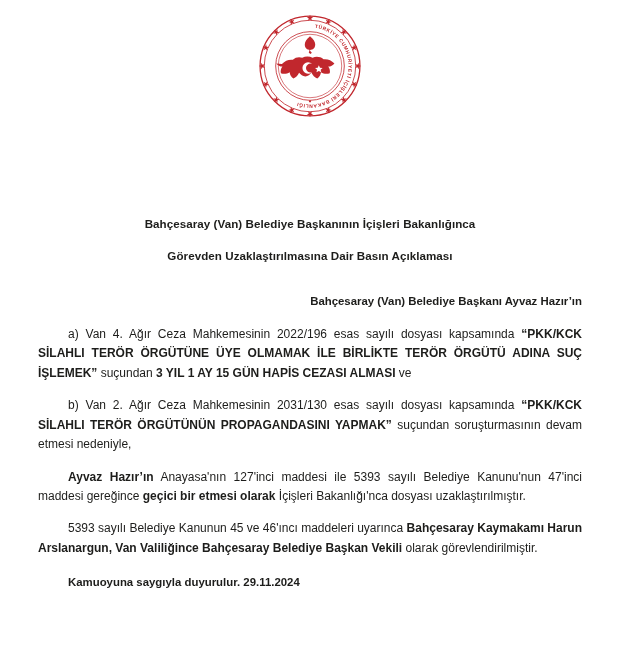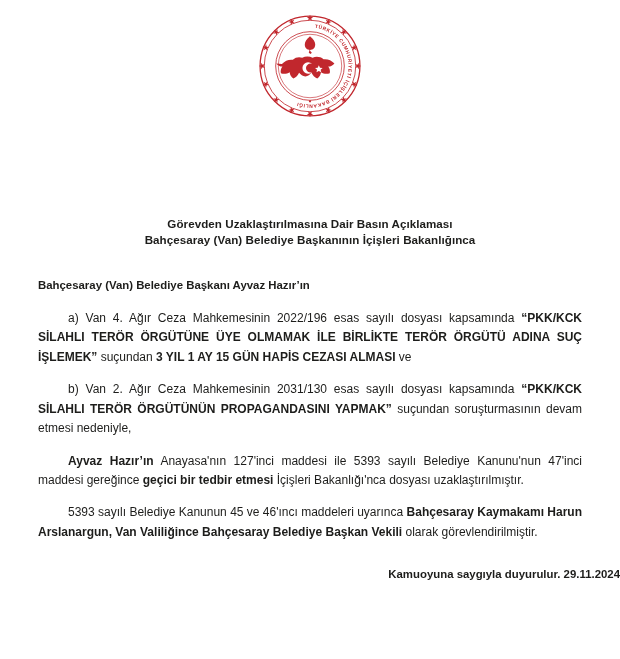--- a/index.html
+++ b/index.html
@@ -52,40 +52,39 @@
   .body-block {
     margin-top: 30px;
     padding-left: 38px;
     padding-right: 38px;
   }
   .lead {
     font-size: 11.4px;
     font-weight: bold;
     line-height: 1.55;
     margin-bottom: 14px;
-    text-align: left;
+    text-align: right;
   }
   p.para {
     font-size: 12px;
     line-height: 1.62;
     text-align: justify;
     text-justify: inter-word;
     margin: 0 0 13px 0;
     text-indent: 30px;
     color: #1d1d1b;
   }
   p.para:last-child { margin-bottom: 8px; }
   p.para b { font-weight: bold; }
   .closing {
-    margin-top: 26px;
+    margin-top: 18px;
     padding-left: 26px;
     font-size: 11.4px;
     font-weight: bold;
     text-indent: 42px;
-    text-align: right;
   }
 </style>
 </head>
 <body>
 
 <div class="page">
 
   <div class="emblem-wrap">
     <svg class="emblem" viewBox="0 0 200 200" aria-hidden="true">
       <g fill="none" stroke="#c1272d">
@@ -192,29 +191,29 @@
       </g>
       <g fill="#ffffff">
         <path d="M104,96 a11,11 0 1,0 0,16 a8.6,8.6 0 1,1 0,-16 z"></path>
         <polygon points="117,98.5 119.2,103.2 124.3,103.8 120.5,107.2 121.6,112.2 117,109.6 112.4,112.2 113.5,107.2 109.7,103.8 114.8,103.2"></polygon>
       </g>
       <circle cx="100" cy="168" r="2.2" fill="#c1272d"></circle>
     </svg>
   </div>
 
   <div class="heading-block">
+    <div class="heading-line">Bahçesaray (Van) Belediye Başkanının İçişleri Bakanlığınca</div>
     <div class="heading-line second">Görevden Uzaklaştırılmasına Dair Basın Açıklaması</div>
-    <div class="heading-line">Bahçesaray (Van) Belediye Başkanının İçişleri Bakanlığınca</div>
   </div>
 
   <div class="body-block">
     <div class="lead">Bahçesaray (Van) Belediye Başkanı Ayvaz Hazır’ın</div>
     <div id="paragraphs">
         <p class="para"><span>a) Van 4. Ağır Ceza Mahkemesinin 2022/196 esas sayılı dosyası kapsamında </span><b>“PKK/KCK SİLAHLI TERÖR ÖRGÜTÜNE ÜYE OLMAMAK İLE BİRLİKTE TERÖR ÖRGÜTÜ ADINA SUÇ İŞLEMEK”</b><span> suçundan </span><b>3 YIL 1 AY 15 GÜN HAPİS CEZASI ALMASI</b><span> ve</span></p>
         <p class="para"><span>b) Van 2. Ağır Ceza Mahkemesinin 2031/130 esas sayılı dosyası kapsamında </span><b>“PKK/KCK SİLAHLI TERÖR ÖRGÜTÜNÜN PROPAGANDASINI YAPMAK”</b><span> suçundan soruşturmasının devam etmesi nedeniyle,</span></p>
-        <p class="para"><b>Ayvaz Hazır’ın</b><span> Anayasa'nın 127'inci maddesi ile 5393 sayılı Belediye Kanunu'nun 47'inci maddesi gereğince </span><b>geçici bir tedbir etmesi</b><span> İçişleri Bakanlığı'nca dosyası uzaklaştırılmıştır.</span></p>
+        <p class="para"><b>Ayvaz Hazır’ın</b><span> Anayasa'nın 127'inci maddesi ile 5393 sayılı Belediye Kanunu'nun 47'inci maddesi gereğince </span><b>geçici bir etmesi olarak</b><span> İçişleri Bakanlığı'nca dosyası uzaklaştırılmıştır.</span></p>
         <p class="para"><span>5393 sayılı Belediye Kanunun 45 ve 46'ıncı maddeleri uyarınca </span><b>Bahçesaray Kaymakamı Harun Arslanargun, Van Valiliğince Bahçesaray Belediye Başkan Vekili</b><span> olarak görevlendirilmiştir.</span></p>
       </div>
   </div>
 
   <div class="closing">Kamuoyuna saygıyla duyurulur. 29.11.2024</div>
 
 </div>
 
 </body></html>

